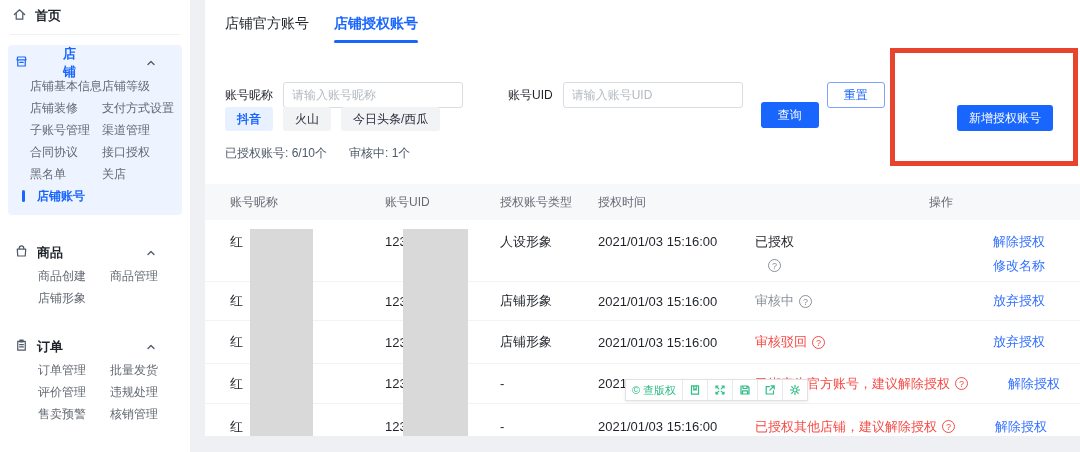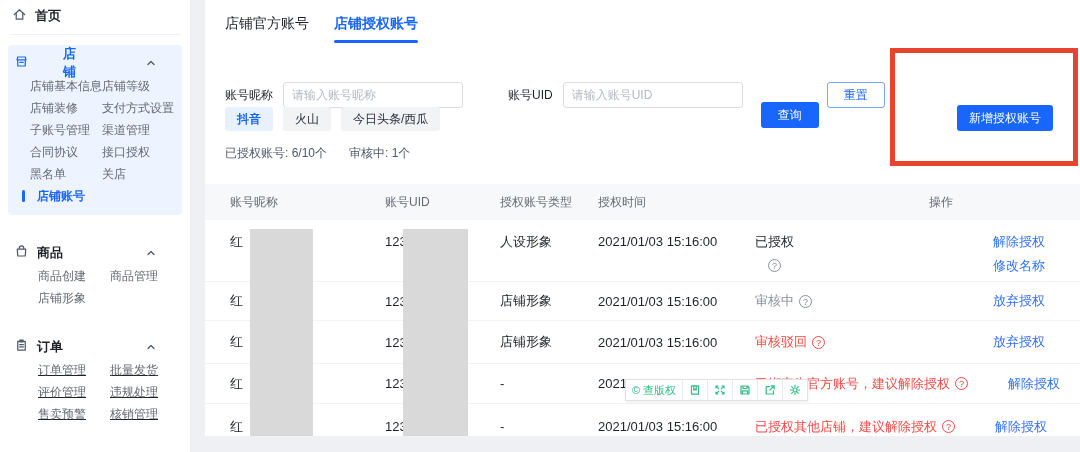--- a/index.html
+++ b/index.html
@@ -219,21 +219,21 @@
           </svg>
       </span>
       <span>订单</span>
       <span class="spacer"></span>
       <span class="chev">
         <svg width="10" height="8" viewBox="0 0 10 8">
             <path class="s-stroke" d="M2 5.5 L5 2.5 L8 5.5"></path>
           </svg>
       </span>
     </div>
-    <div class="sub-grid" style="padding-left:30px;text-decoration:underline;">
+    <div class="sub-grid" style="padding-left:30px;">
       <div class="sub-item">订单管理</div>
       <div class="sub-item">批量发货</div>
       <div class="sub-item">评价管理</div>
       <div class="sub-item">违规处理</div>
       <div class="sub-item">售卖预警</div>
       <div class="sub-item">核销管理</div>
     </div>
   </div>
 
   <div class="group">

